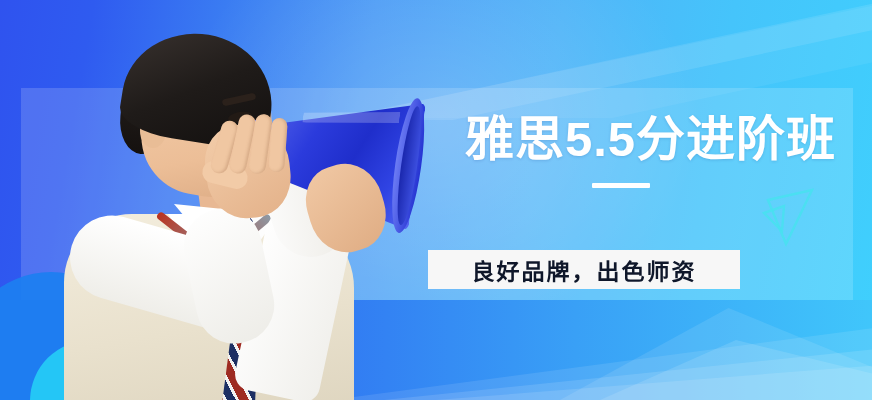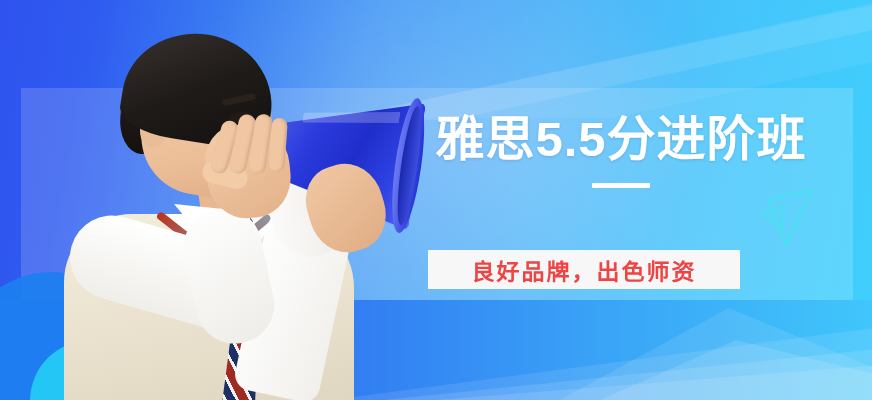--- a/index.html
+++ b/index.html
@@ -367,21 +367,21 @@
     border-radius: 4px;
   }
 
   
   .content { position: absolute; left: 406px; top: 0; width: 466px; height: 400px; }
 
   .headline {
     position: absolute;
     left: 0; top: 109px;
     width: 430px;
-    text-align: center;
+    text-align: right;
     color: #ffffff;
     font-size: 49px;
     line-height: 60px;
     font-weight: bold;
     letter-spacing: 1px;
     white-space: nowrap;
     text-shadow: 0 1px 3px rgba(20,60,140,0.18);
   }
 
   .divider {
@@ -408,21 +408,21 @@
   .tagbox {
     position: absolute;
     left: 22px; top: 250px;
     width: 312px; height: 39px;
     background: #f7f7f7;
     display: flex;
     align-items: center;
     justify-content: center;
   }
   .tagbox-text {
-    color: #ef4444;
+    color: #0f172a;
     font-size: 23px;
     font-weight: bold;
     letter-spacing: 2px;
     white-space: nowrap;
   }
 </style>
 </head>
 <body>
 
 <div class="banner">

